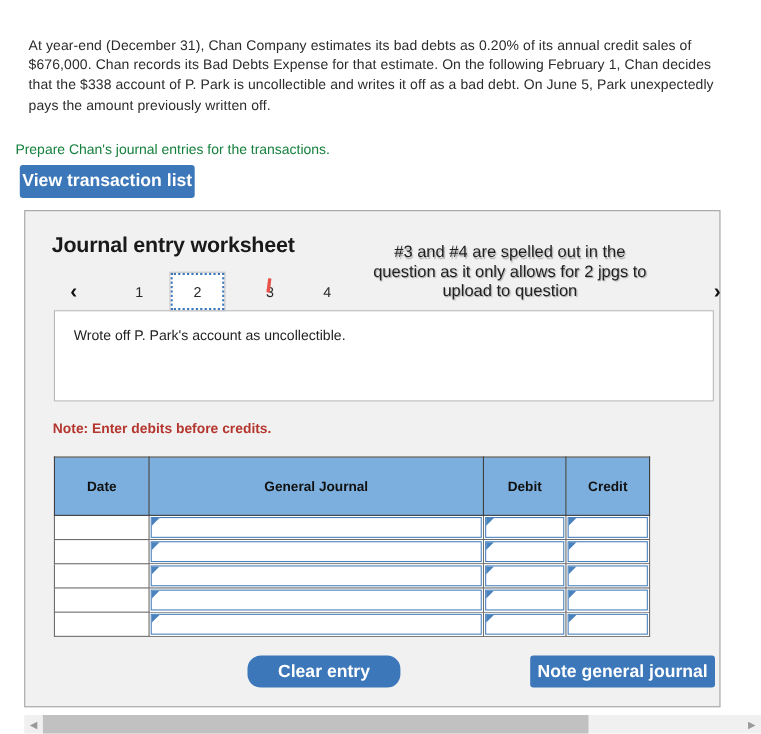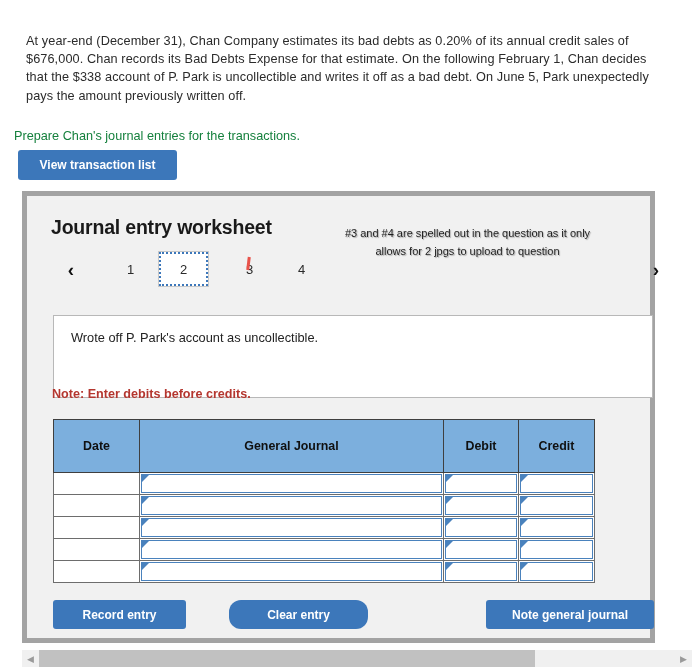--- a/index.html
+++ b/index.html
@@ -38,21 +38,21 @@
   }
 
   
   .btn {
     display: inline-flex;
     align-items: center;
     justify-content: center;
     background: #3c77ba;
     color: #ffffff;
     font-weight: bold;
-    font-size: 12px;
+    font-size: 16px;
     border: none;
     border-radius: 3px;
     cursor: pointer;
     font-family: "Liberation Sans", sans-serif;
     padding: 0;
   }
 
   #view-transaction-list-button {
     position: absolute;
     left: 18px;
@@ -62,42 +62,42 @@
   }
 
   
   .worksheet-panel {
     position: absolute;
     left: 22px;
     top: 191px;
     width: 633px;
     height: 452px;
     background: #f1f1f1;
-    border: 5px solid #a3a3a3;
+    border: 1px solid #a3a3a3;
     box-sizing: border-box;
   }
 
   .worksheet-title {
     position: absolute;
     left: 24px;
     top: 20px;
     font-size: 19.5px;
     font-weight: bold;
     color: #1a1a1a;
     letter-spacing: -0.2px;
   }
 
   
   .annotation {
     position: absolute;
     left: 313px;
     top: 29px;
     width: 255px;
     text-align: center;
-    font-size: 11px;
+    font-size: 15px;
     line-height: 17.5px;
     color: #1f1f1f;
     text-shadow: 1px 1px 1px rgba(160,160,160,0.85);
   }
 
   
   .tab-strip {
     position: absolute;
     left: 18px;
     top: 56px;
@@ -160,21 +160,20 @@
   
   .description-box {
     position: absolute;
     left: 26px;
     top: 90px;
     width: 600px;
     height: 83px;
     background: #ffffff;
     border: 1px solid #b8b8b8;
     box-sizing: border-box;
-    margin-top: 29px;
   }
   .description-text {
     position: absolute;
     left: 17px;
     top: 14px;
     font-size: 12.8px;
     color: #232323;
   }
 
   .note-text {
@@ -428,21 +427,20 @@
         <td class="input-cell">
             <div class="input-frame"></div>
           </td>
         <td class="input-cell">
             <div class="input-frame"></div>
           </td>
       </tr>
     </tbody>
   </table>
 
-  <button class="btn" id="record-entry-button">Record entry</button>
   <button class="btn" id="clear-entry-button">Clear entry</button>
   <button class="btn" id="view-general-journal-button">Note general journal</button>
 
 </div>
 
 <div class="scrollbar">
   <div class="scroll-arrow">◀</div>
   <div class="scroll-track">
     <div class="scroll-thumb"></div>
   </div>

